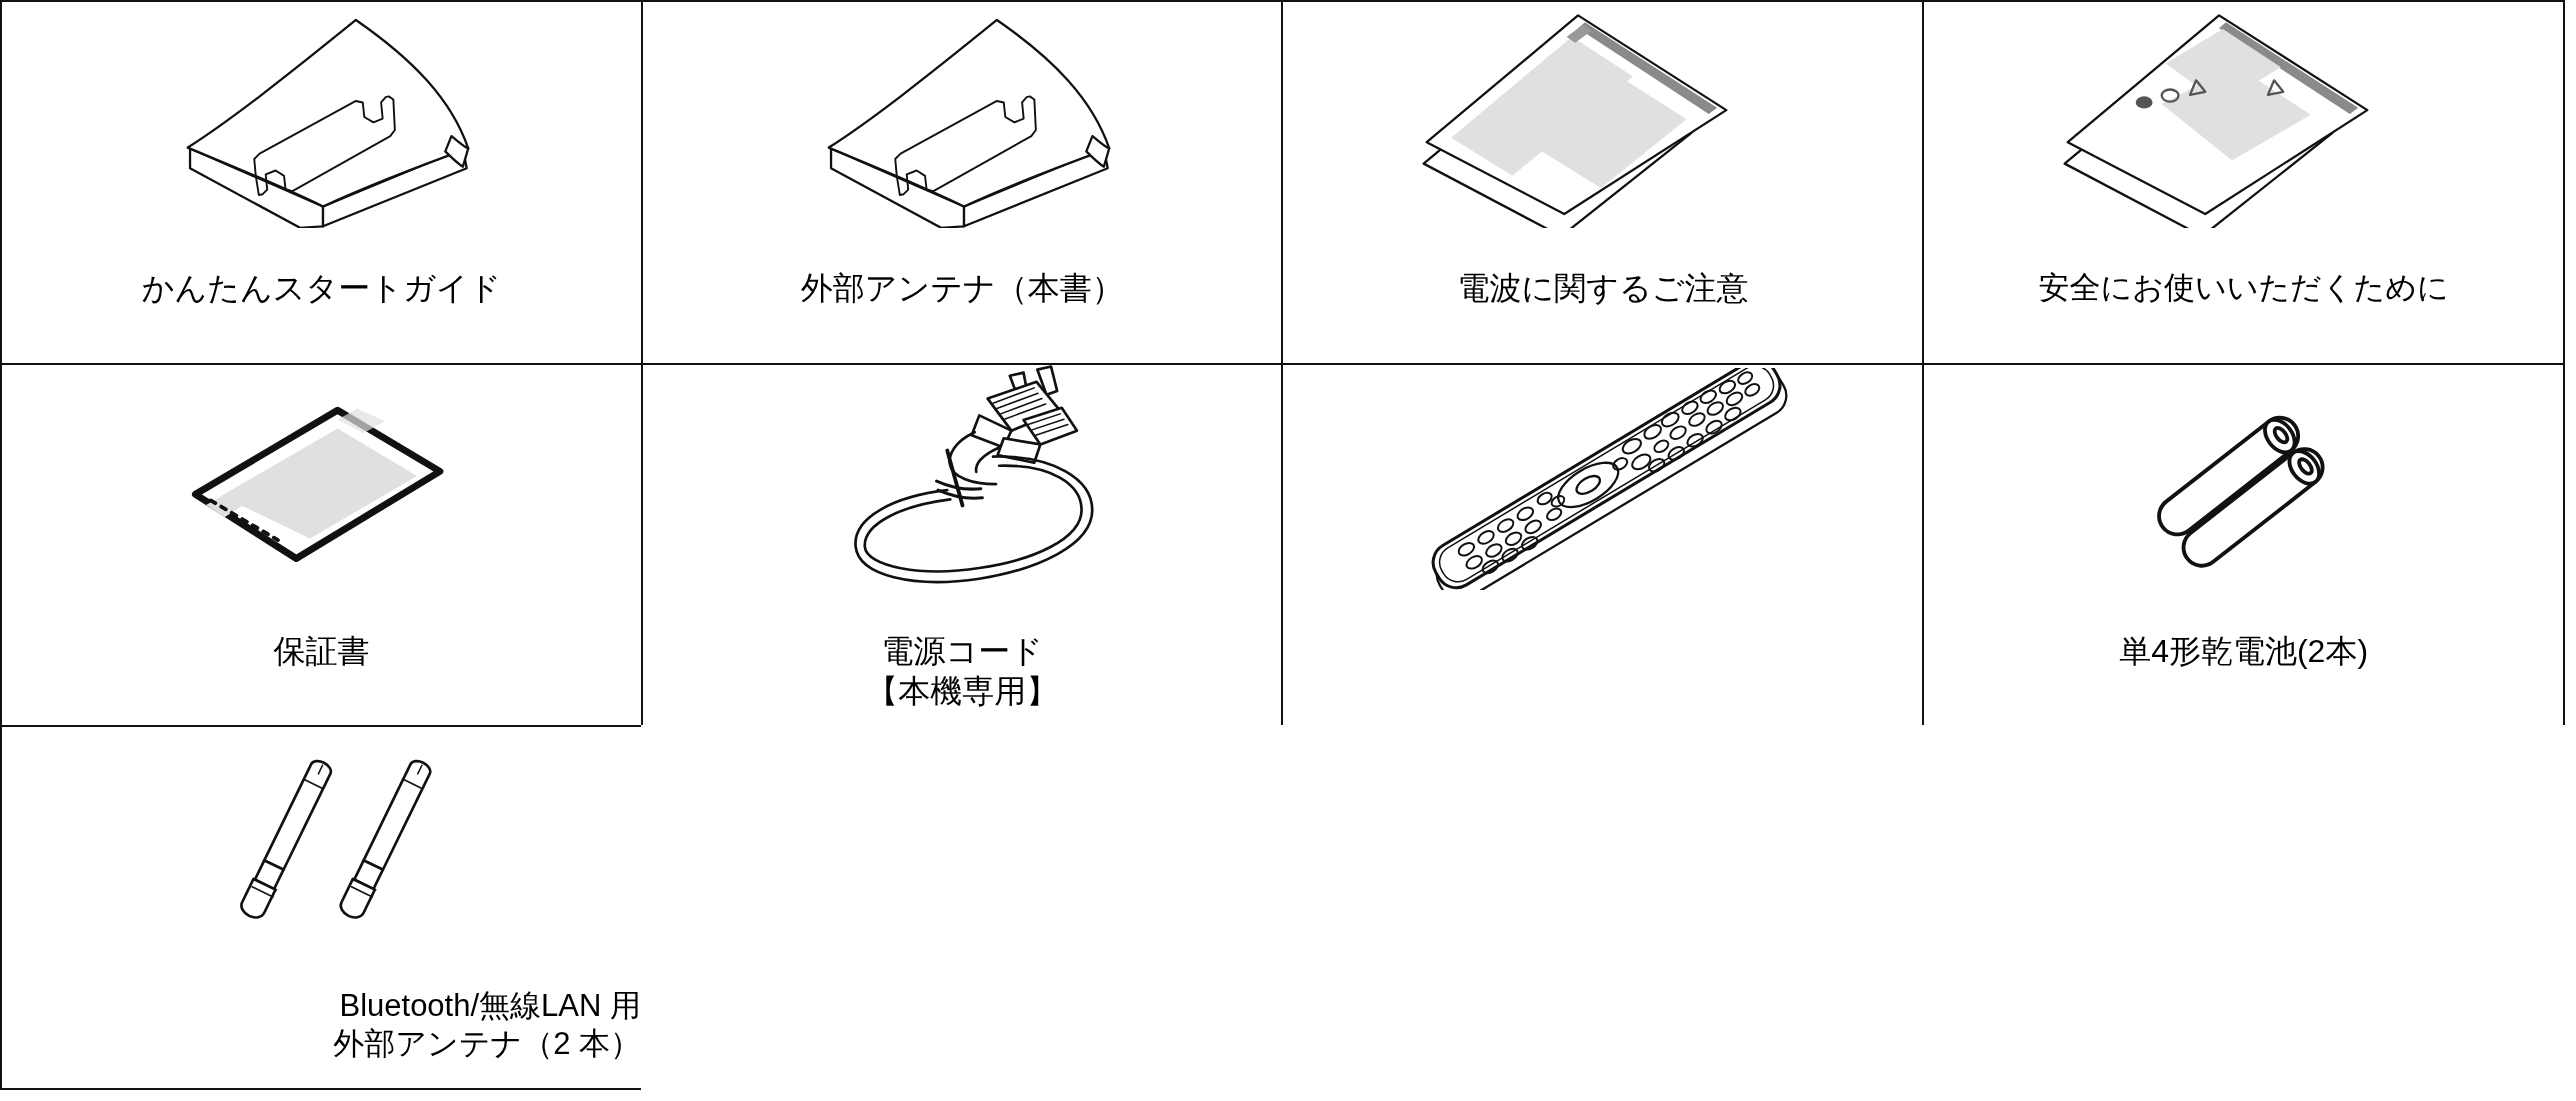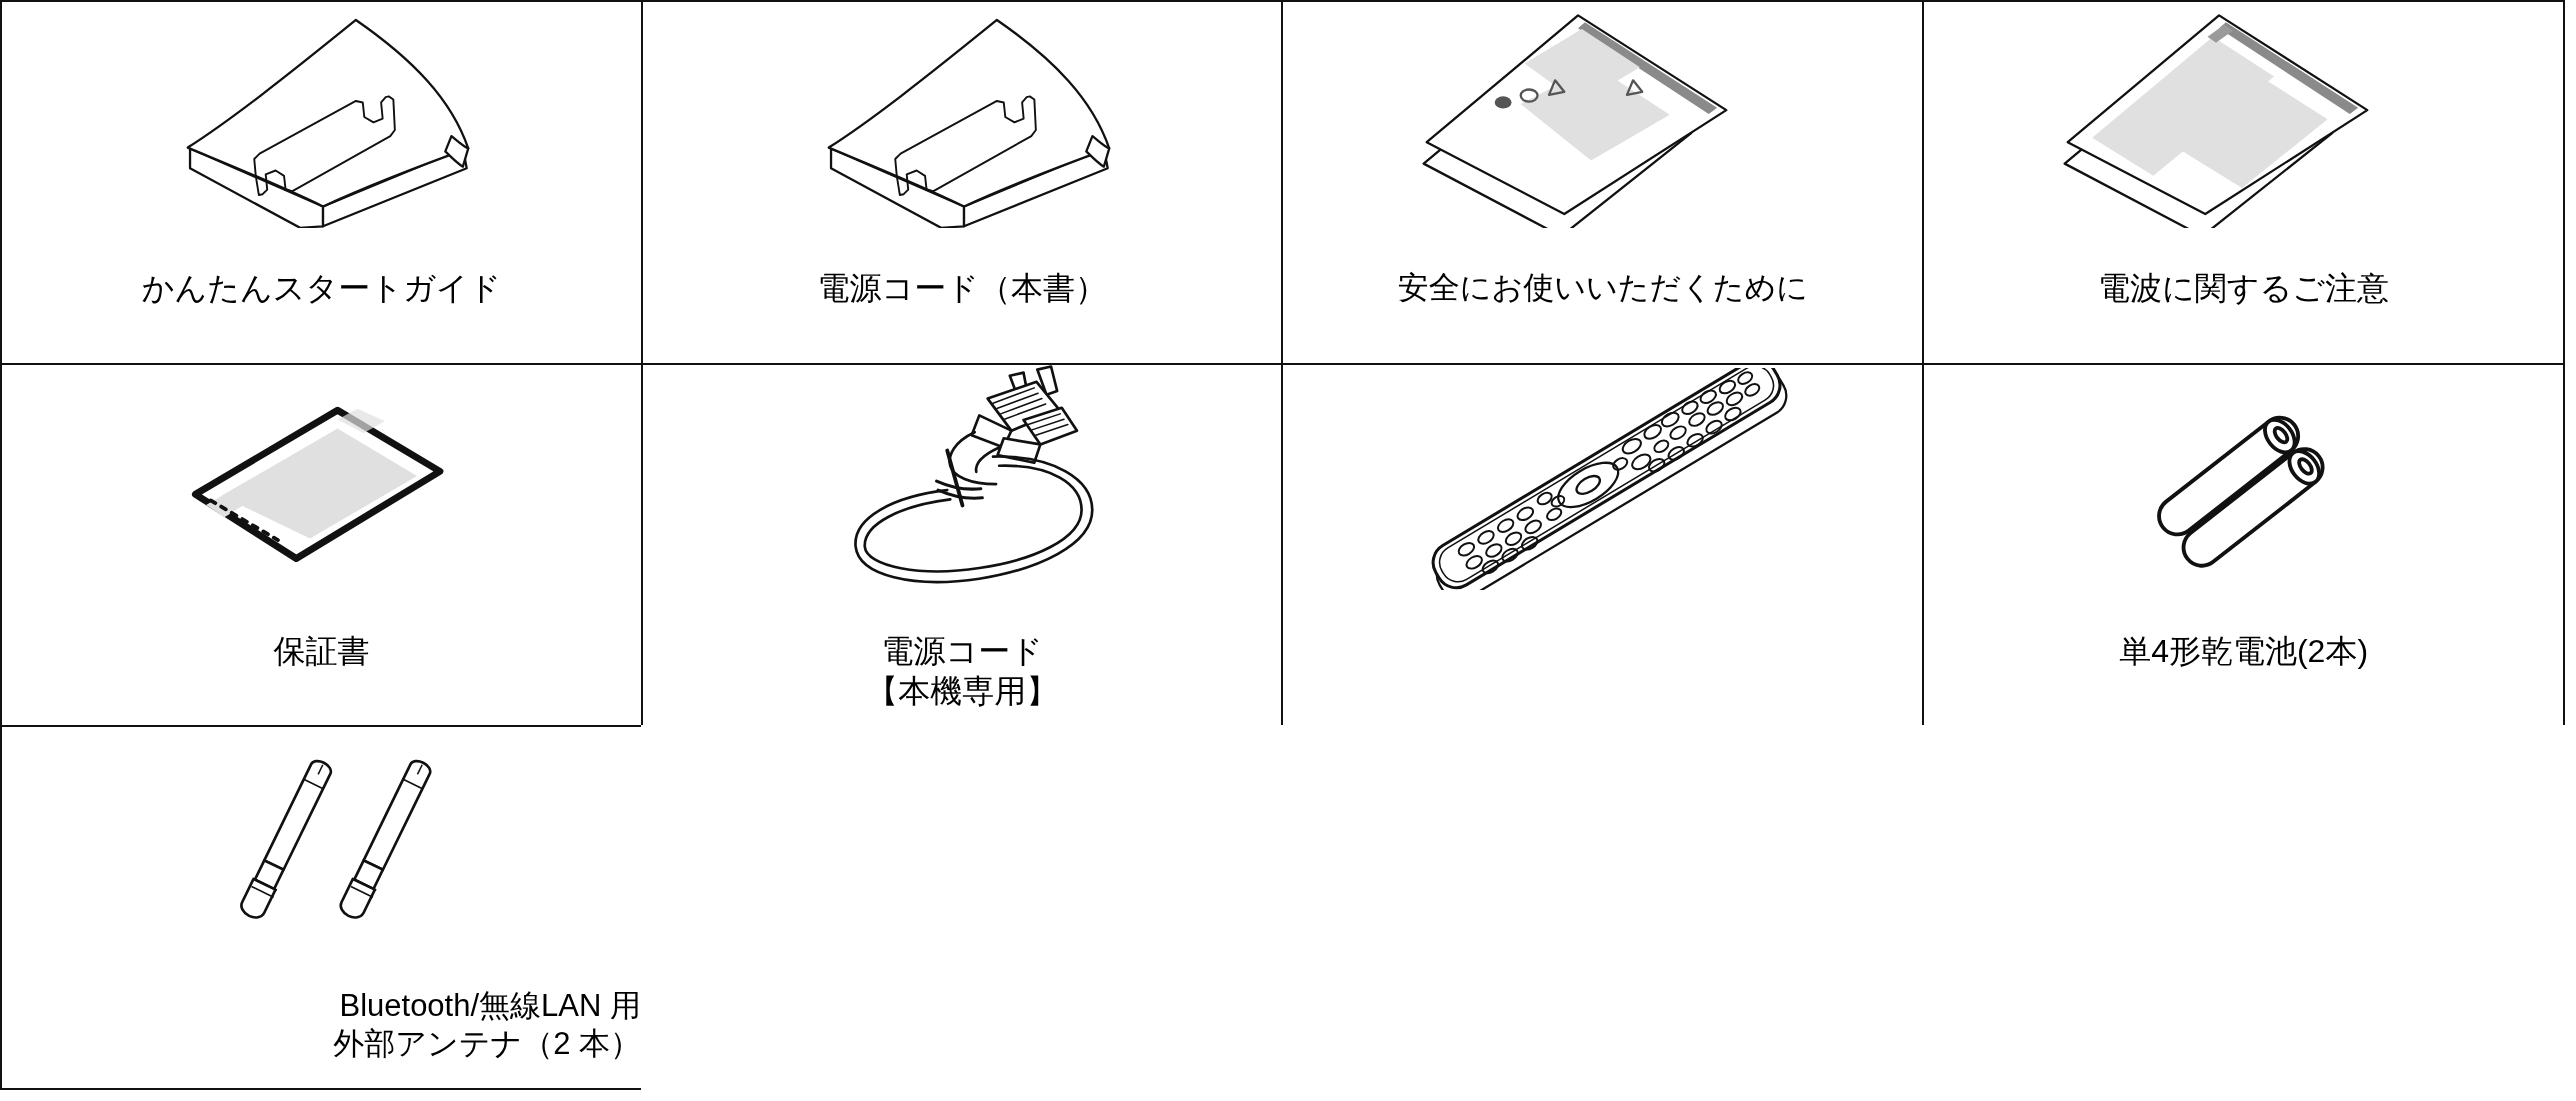--- a/index.html
+++ b/index.html
@@ -87,65 +87,65 @@
               <path d="M352 262 L352 288 L540 212 L535 186 Z"></path>
               <path d="M175 185 C 230 150 300 95 395 18 C 470 70 520 122 542 186 C 470 212 400 240 352 262 C 290 232 230 208 175 185 Z"></path>
               <path d="M520 170 C 530 178 536 184 542 186 L535 210 C 528 206 520 198 512 190 Z" fill="#fff"></path>
             </g>
             <g fill="none" stroke="#111" stroke-width="2.5" stroke-linejoin="round">
               <path d="M264 222 L262 200 L269 193 L395 124 L404 126 L406 145 L418 152 L430 147 L428 126 L434 119 L438 118 L444 122 L446 162 L440 170 L312 242 L303 240 L301 222 L290 215 L277 220 L279 240 L273 246 L268 247 Z"></path>
             </g>
           </svg>
         </div>
         <div class="caption">
-          <span>電源コード（本書）</span>
-        </div>
-      </div>
-
-      <div class="cell">
-        <div class="art">
-          <svg width="535" height="222" viewBox="0 0 700 290">
-
-            <path d="M120 190 L300 40 L470 150 L300 285 Z" fill="#fff" stroke="#111" stroke-width="3" stroke-linejoin="round" transform="translate(-4,16)"></path>
-
-            <g transform="translate(0,0)">
-              <path d="M120 178 L318 12 L512 136 L300 272 Z" fill="#fff" stroke="#111" stroke-width="3" stroke-linejoin="round"></path>
-
-              <path d="M327 21 L500 133 L489 141 L318 29 Z" fill="#8a8a8a"></path>
-
-              <path d="M248 75 L323 30 L399 80 L320 127 Z" fill="#e0e0e0"></path>
-              <path d="M243 128 L340 78 L438 142 L335 202 Z" fill="#e0e0e0"></path>
-
-              <ellipse cx="220" cy="126" rx="11" ry="8" fill="#555"></ellipse>
-              <ellipse cx="254" cy="117" rx="11" ry="8" fill="none" stroke="#555" stroke-width="3"></ellipse>
-              <path d="M288 97 L300 112 L280 116 Z" fill="none" stroke="#555" stroke-width="3" stroke-linejoin="round"></path>
-              <path d="M390 97 L402 112 L382 116 Z" fill="none" stroke="#555" stroke-width="3" stroke-linejoin="round"></path>
-            </g>
-          </svg>
-        </div>
-        <div class="caption cap-tight">
-          <span>安全にお使いいただくために</span>
+          <span>外部アンテナ（本書）</span>
         </div>
       </div>
 
       <div class="cell">
         <div class="art">
           <svg width="535" height="222" viewBox="0 0 700 290">
             <path d="M120 190 L300 40 L470 150 L300 285 Z" fill="#fff" stroke="#111" stroke-width="3" stroke-linejoin="round" transform="translate(-4,16)"></path>
             <g>
               <path d="M120 178 L318 12 L512 136 L300 272 Z" fill="#fff" stroke="#111" stroke-width="3" stroke-linejoin="round"></path>
               <path d="M327 21 L500 133 L489 141 L318 29 Z" fill="#8a8a8a"></path>
               <path d="M152 172 L310 40 L390 92 L232 222 Z" fill="#e0e0e0"></path>
               <path d="M248 176 L360 84 L460 148 L348 238 Z" fill="#e0e0e0"></path>
               <path d="M303 40 L325 24 L336 32 L314 48 Z" fill="#9a9a9a"></path>
             </g>
           </svg>
         </div>
         <div class="caption">
           <span>電波に関するご注意</span>
+        </div>
+      </div>
+
+      <div class="cell">
+        <div class="art">
+          <svg width="535" height="222" viewBox="0 0 700 290">
+
+            <path d="M120 190 L300 40 L470 150 L300 285 Z" fill="#fff" stroke="#111" stroke-width="3" stroke-linejoin="round" transform="translate(-4,16)"></path>
+
+            <g transform="translate(0,0)">
+              <path d="M120 178 L318 12 L512 136 L300 272 Z" fill="#fff" stroke="#111" stroke-width="3" stroke-linejoin="round"></path>
+
+              <path d="M327 21 L500 133 L489 141 L318 29 Z" fill="#8a8a8a"></path>
+
+              <path d="M248 75 L323 30 L399 80 L320 127 Z" fill="#e0e0e0"></path>
+              <path d="M243 128 L340 78 L438 142 L335 202 Z" fill="#e0e0e0"></path>
+
+              <ellipse cx="220" cy="126" rx="11" ry="8" fill="#555"></ellipse>
+              <ellipse cx="254" cy="117" rx="11" ry="8" fill="none" stroke="#555" stroke-width="3"></ellipse>
+              <path d="M288 97 L300 112 L280 116 Z" fill="none" stroke="#555" stroke-width="3" stroke-linejoin="round"></path>
+              <path d="M390 97 L402 112 L382 116 Z" fill="none" stroke="#555" stroke-width="3" stroke-linejoin="round"></path>
+            </g>
+          </svg>
+        </div>
+        <div class="caption cap-tight">
+          <span>安全にお使いいただくために</span>
         </div>
       </div>
 
     </div>
 
     <div class="row">
 
       <div class="cell">
         <div class="art">
           <svg width="535" height="222" viewBox="0 0 700 290">

